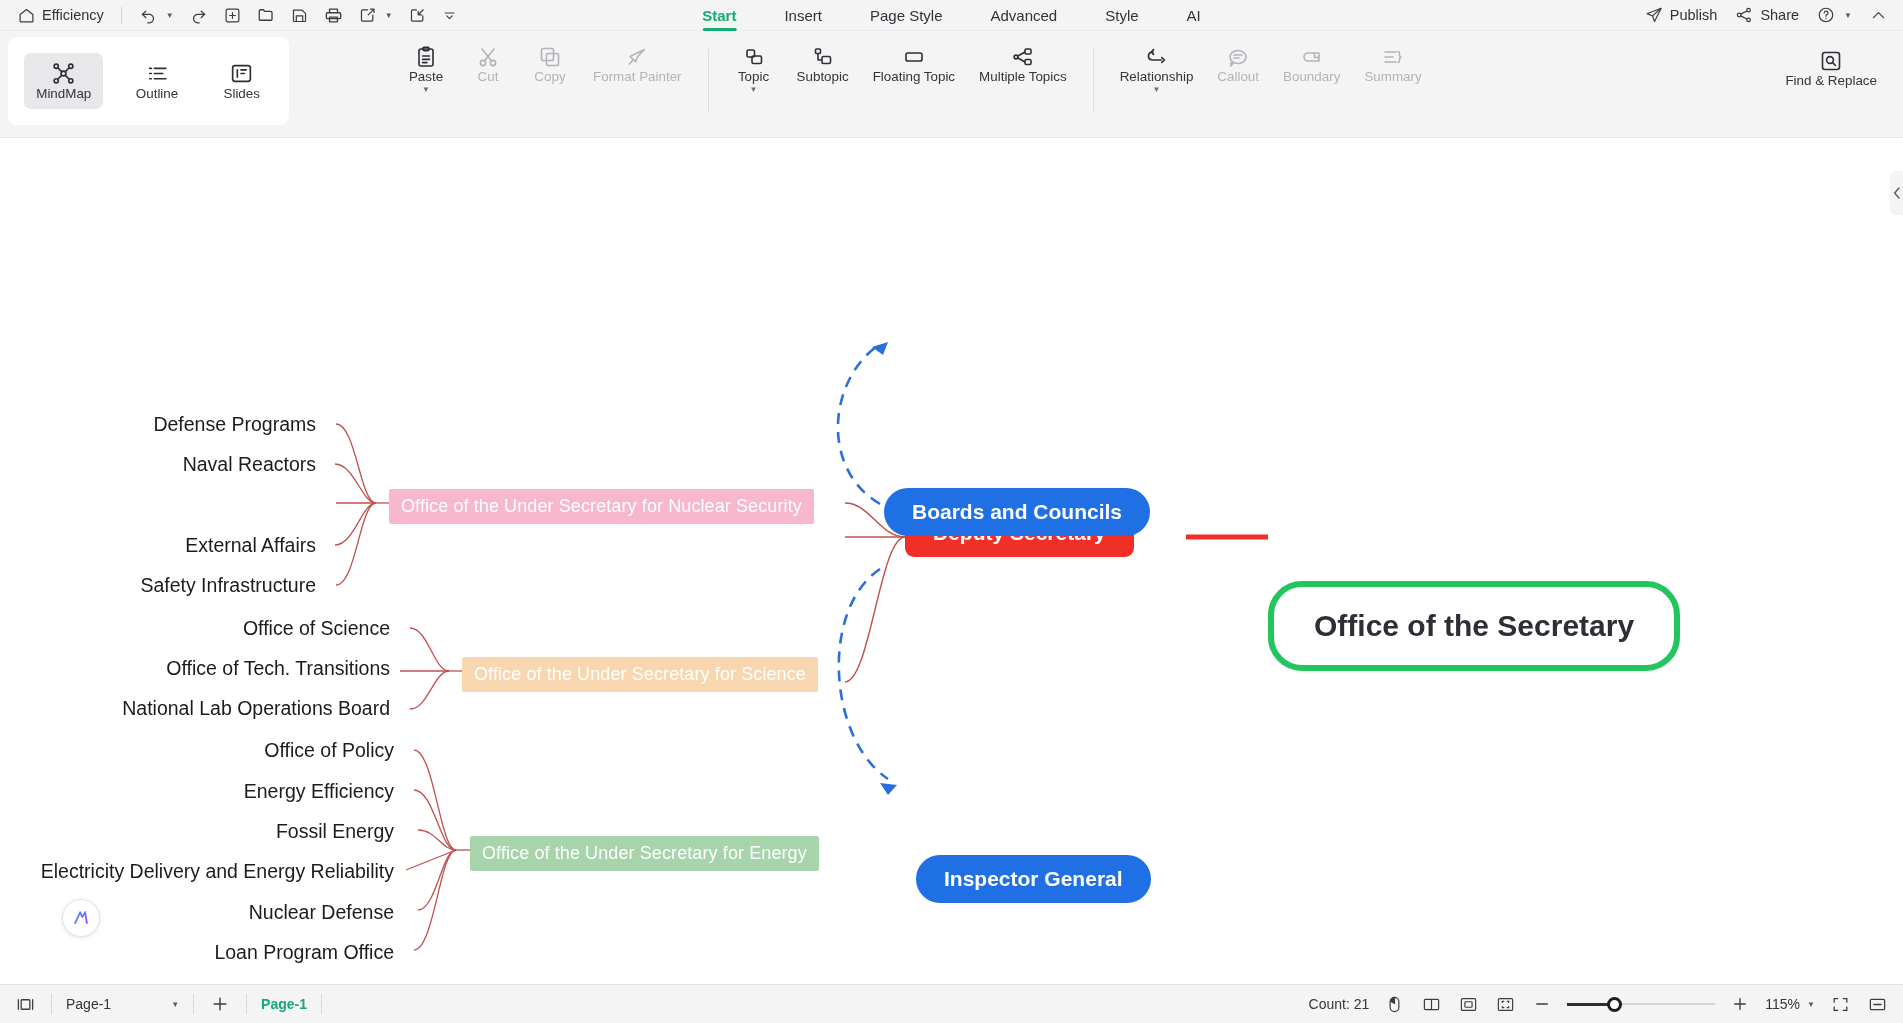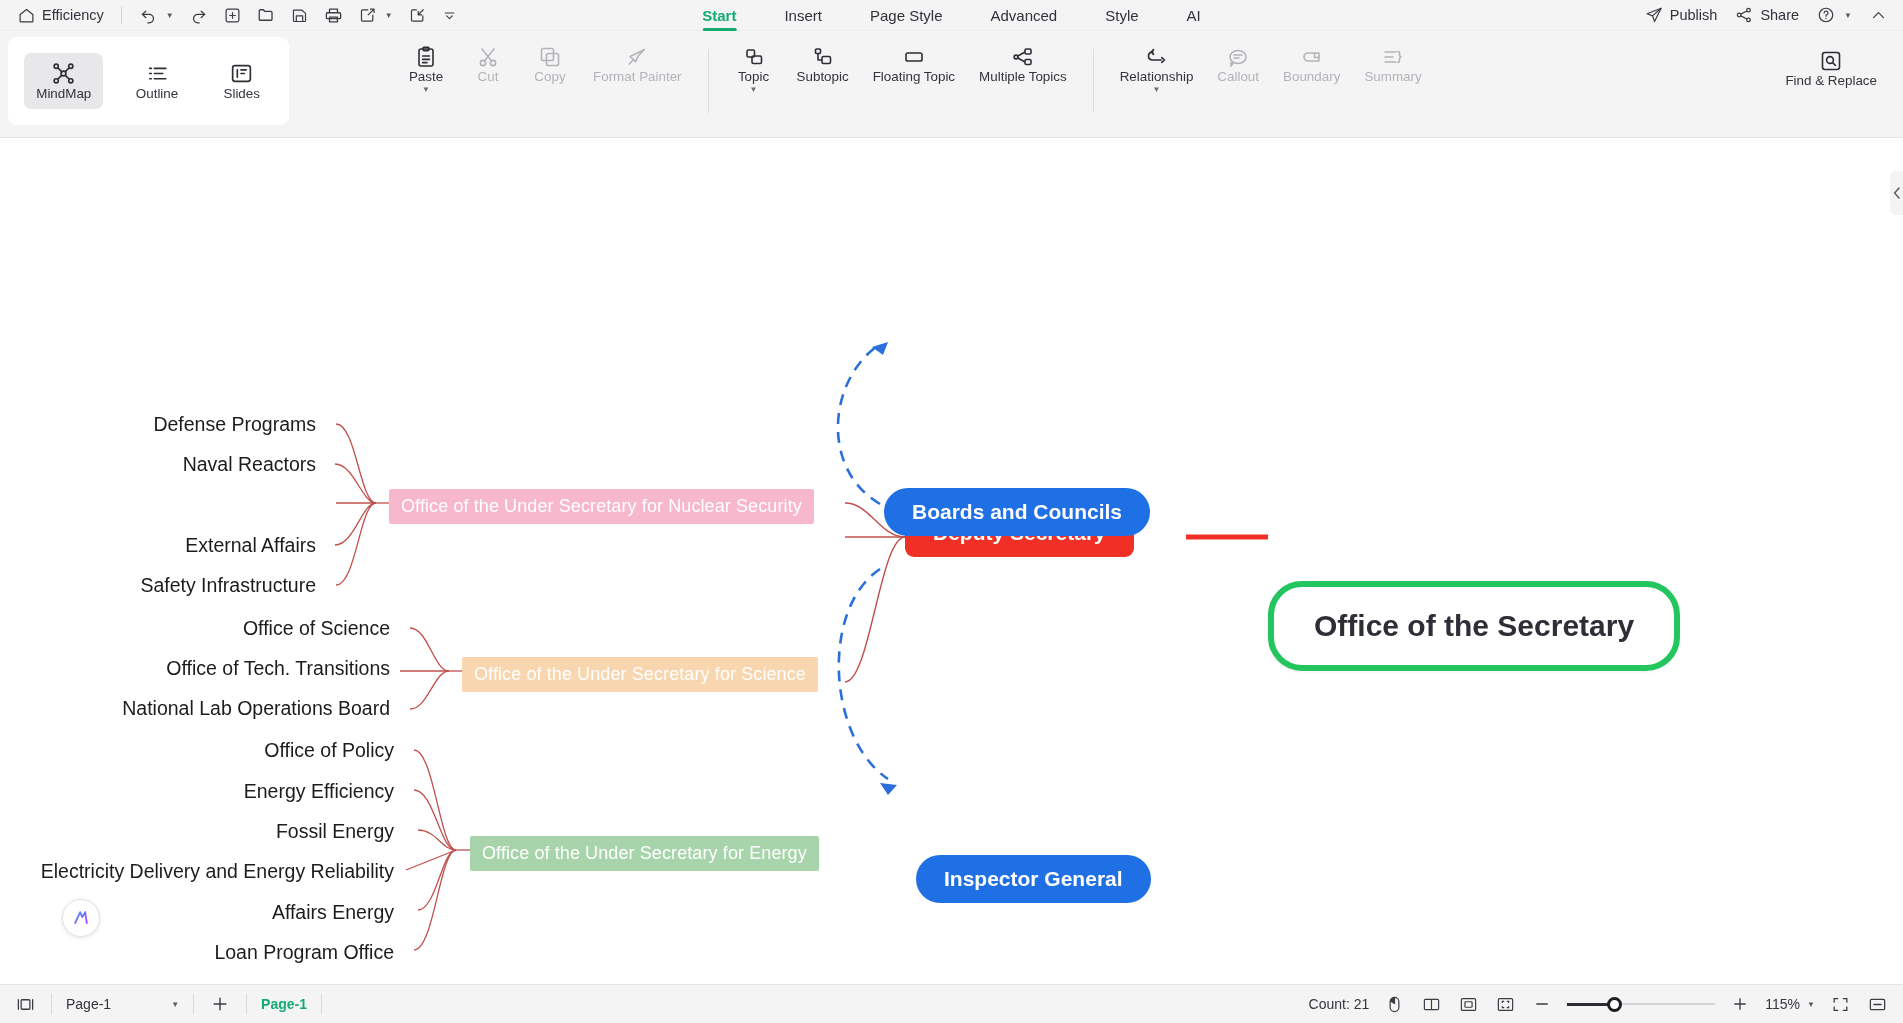--- a/index.html
+++ b/index.html
@@ -545,21 +545,21 @@
   <div class="node leaf" style="left:0px; width:320px; top:433px;">Safety Infrastructure</div>
 
   <div class="node leaf" style="left:0px; width:394px; top:476px;">Office of Science</div>
   <div class="node leaf" style="left:0px; width:394px; top:516px;">Office of Tech. Transitions</div>
   <div class="node leaf" style="left:0px; width:394px; top:556px;">National Lab Operations Board</div>
 
   <div class="node leaf" style="left:0px; width:398px; top:598px;">Office of Policy</div>
   <div class="node leaf" style="left:0px; width:398px; top:639px;">Energy Efficiency</div>
   <div class="node leaf" style="left:0px; width:398px; top:679px;">Fossil Energy</div>
   <div class="node leaf" style="left:0px; width:398px; top:719px;">Electricity Delivery and Energy Reliability</div>
-  <div class="node leaf" style="left:0px; width:398px; top:760px;">Affairs Energy</div>
+  <div class="node leaf" style="left:0px; width:398px; top:760px;">Nuclear Defense</div>
   <div class="node leaf" style="left:0px; width:398px; top:800px;">Loan Program Office</div>
 
   <div class="wm">
     <svg width="20" height="20" viewBox="0 0 24 24" fill="none">
       <defs>
         <linearGradient id="wmg" x1="0" y1="0" x2="1" y2="1">
           <stop offset="0" stop-color="#3aa0ff"></stop>
             <stop offset="1" stop-color="#b83bff"></stop>
         </linearGradient>
       </defs>

